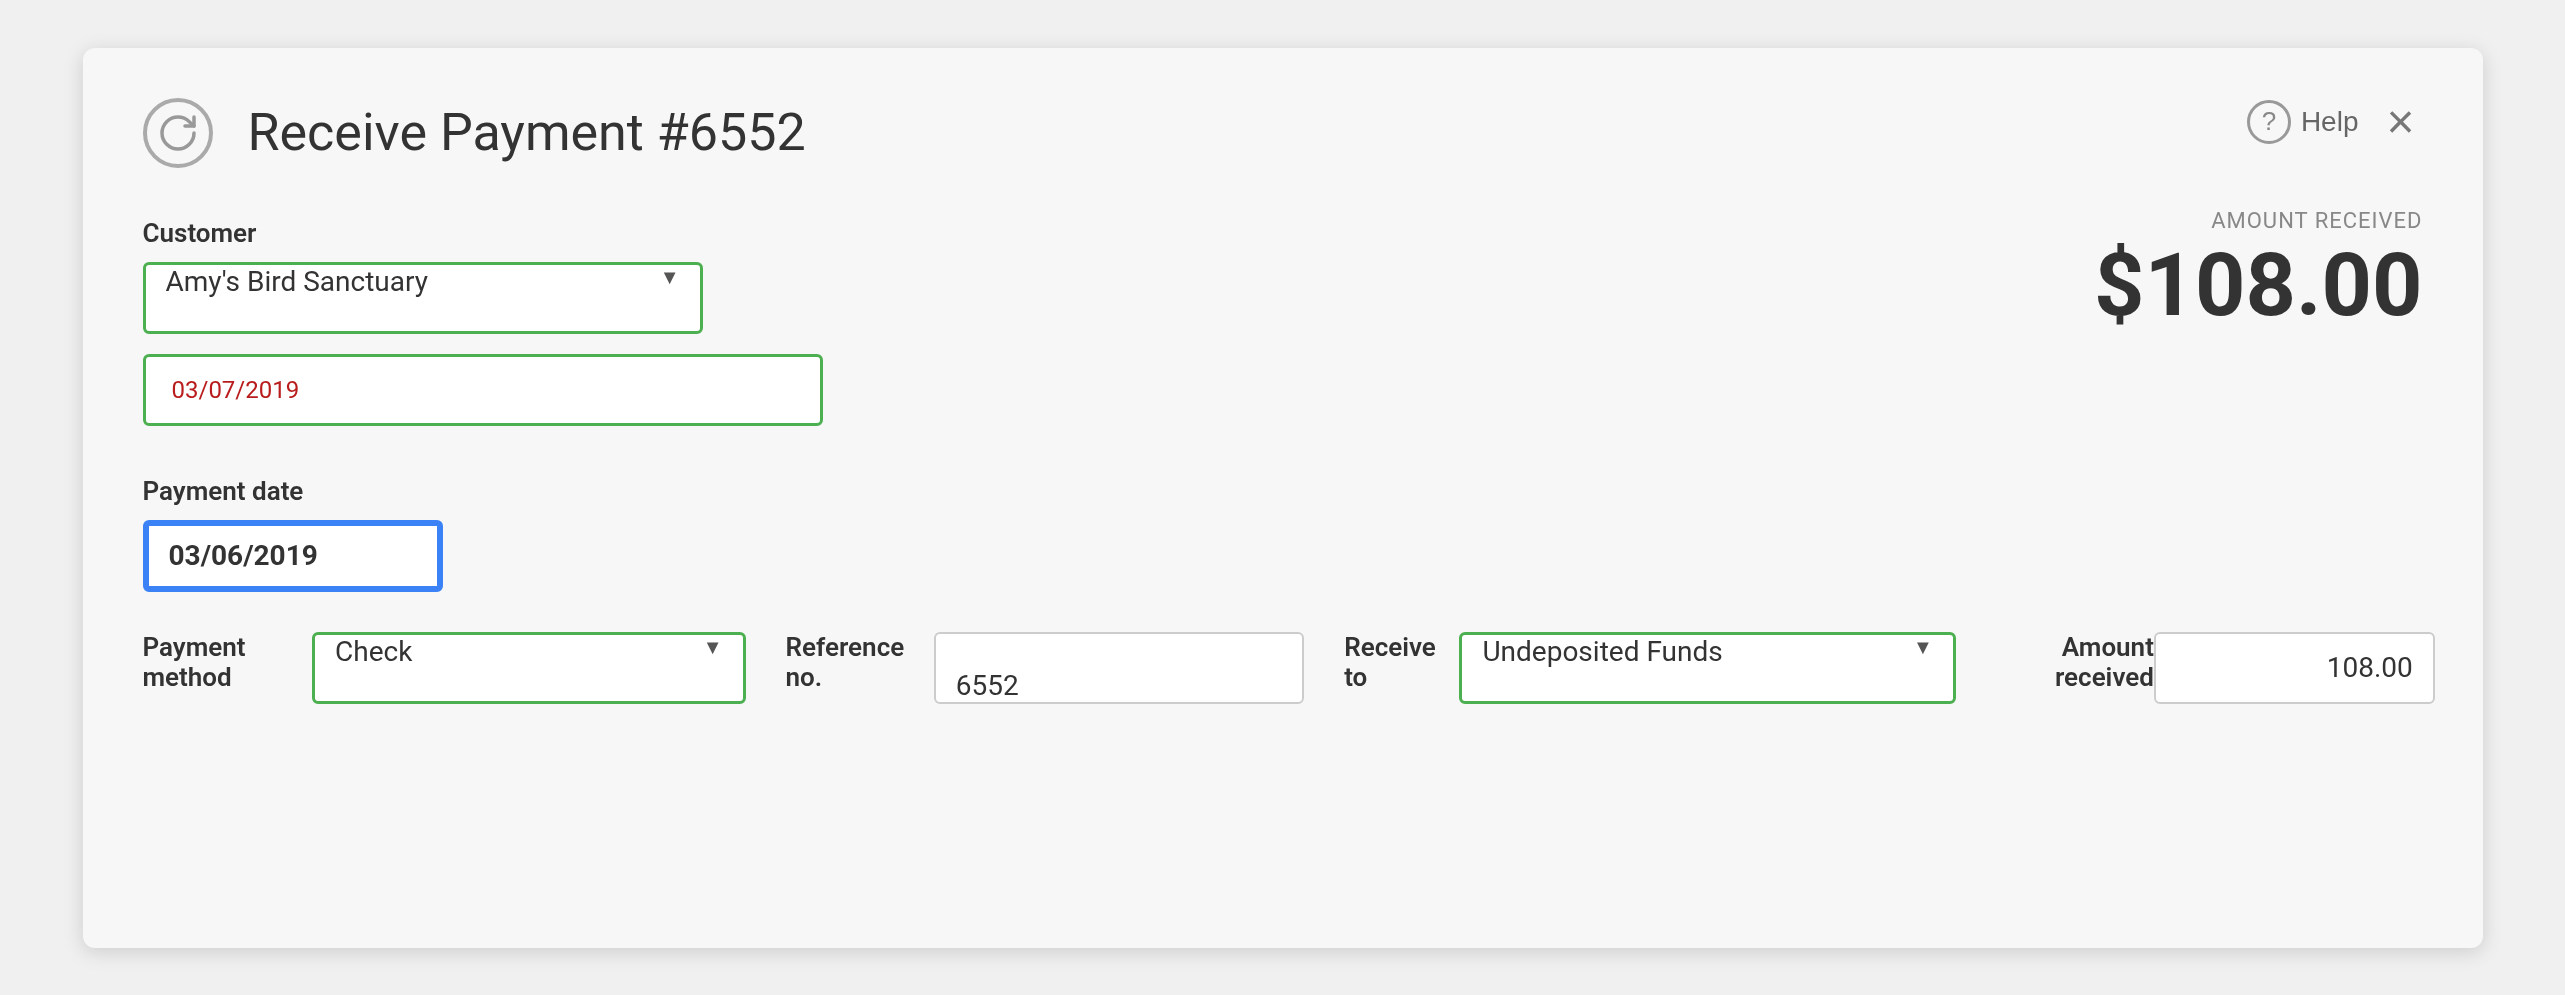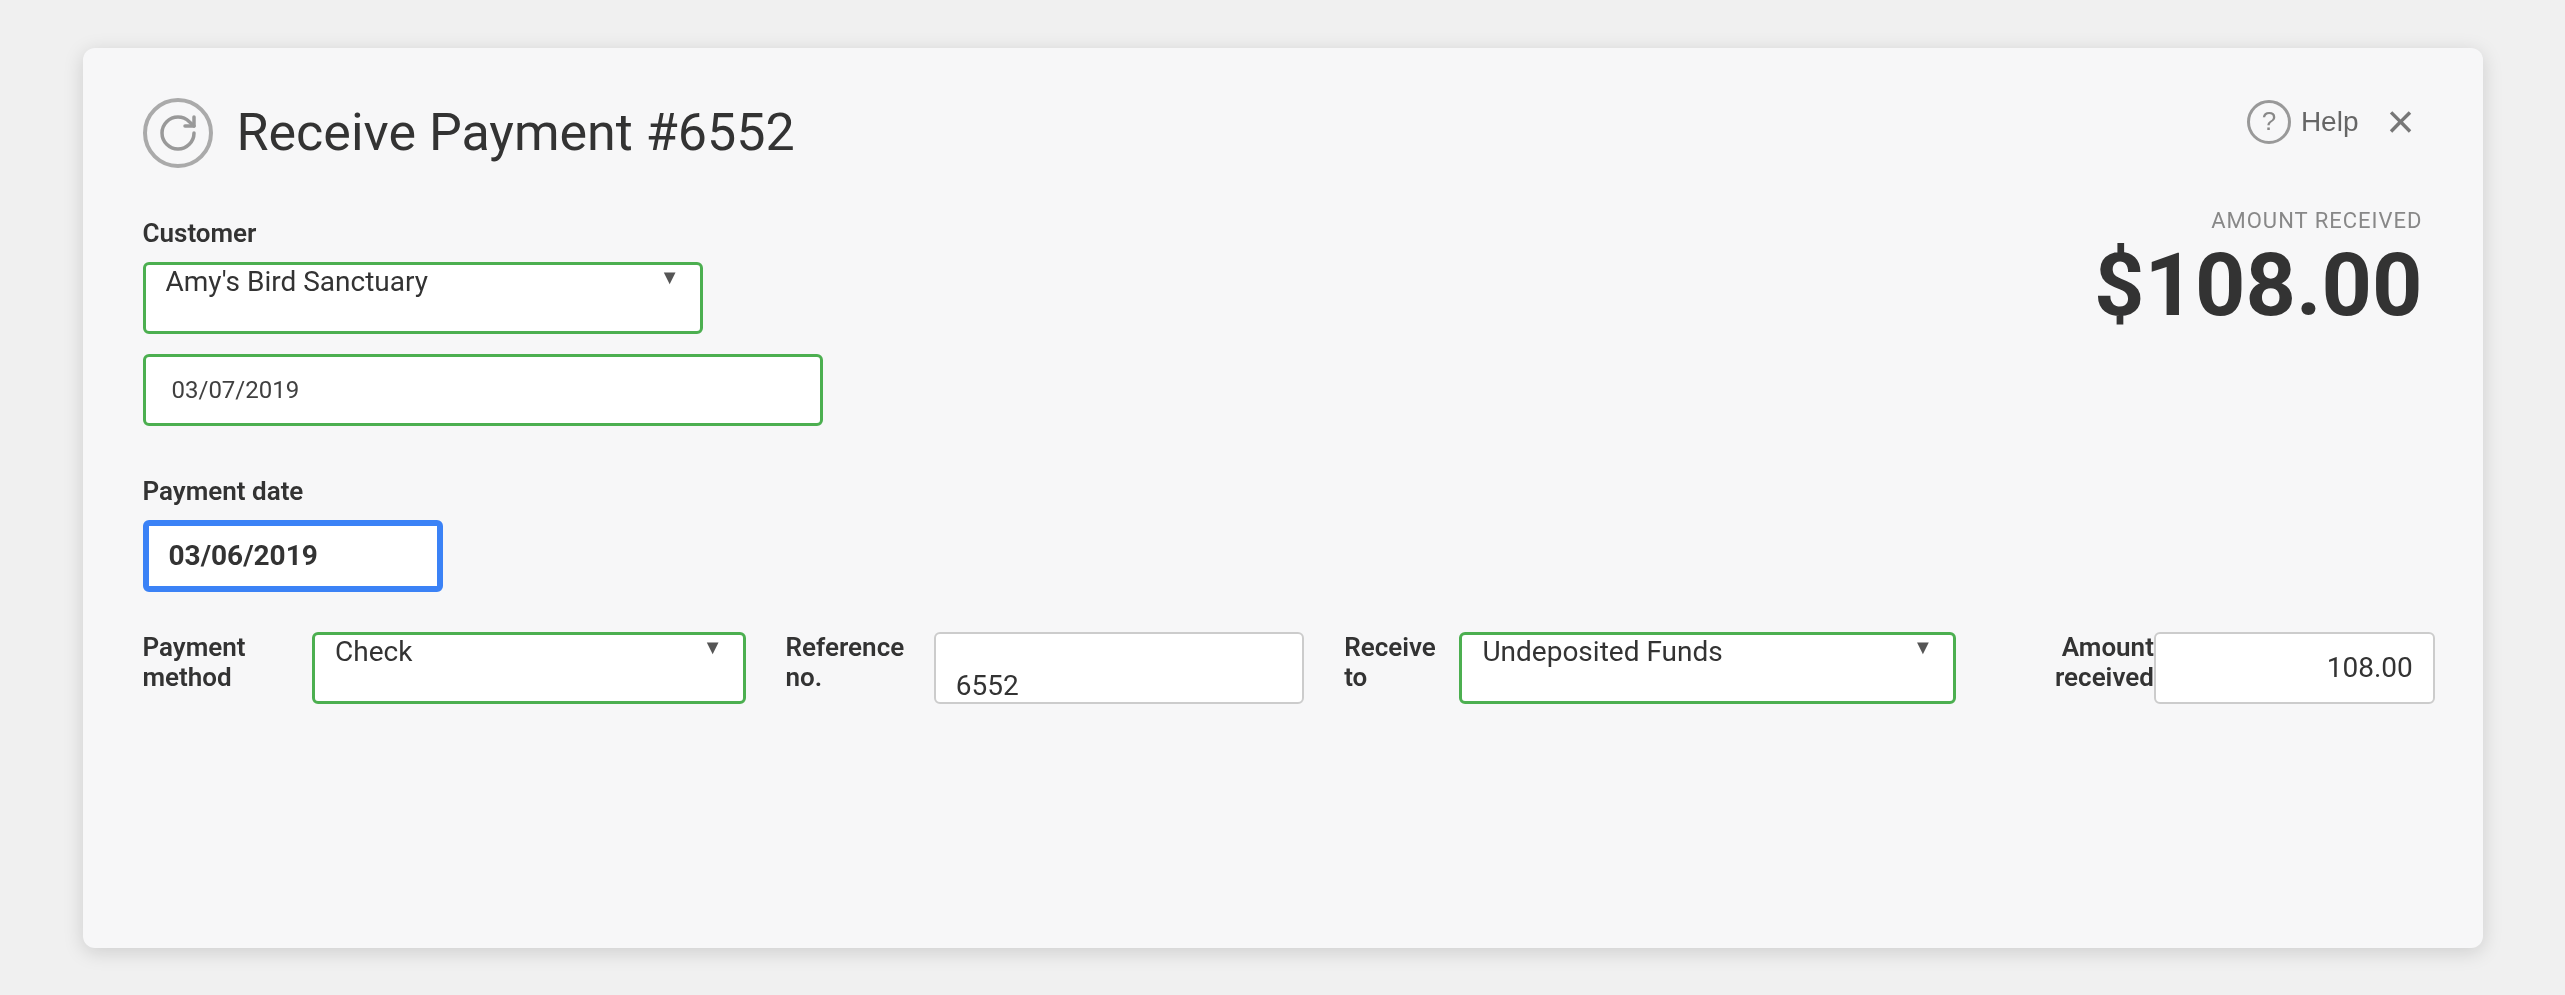--- a/index.html
+++ b/index.html
@@ -48,20 +48,21 @@
 
     .header-icon svg {
       width: 44px;
       height: 44px;
     }
 
     .modal-title {
       font-size: 52px;
       font-weight: 400;
       color: #333;
+      margin-left: 11px;
     }
 
     .header-actions {
       position: absolute;
       top: 50px;
       right: 60px;
       display: flex;
       align-items: center;
       gap: 20px;
     }
@@ -167,21 +168,21 @@
       background: white;
       display: flex;
       align-items: center;
       padding: 0 20px;
       font-size: 24px;
       color: #555;
       margin-bottom: 50px;
     }
 
     .deposit-notice-link {
-      color: #404040;
+      color: #b91c1c;
       margin-left: 6px;
     }
 
     .payment-date-section {
       margin-bottom: 40px;
       margin-top: 24px;
     }
 
     .date-input {
       width: 300px;

